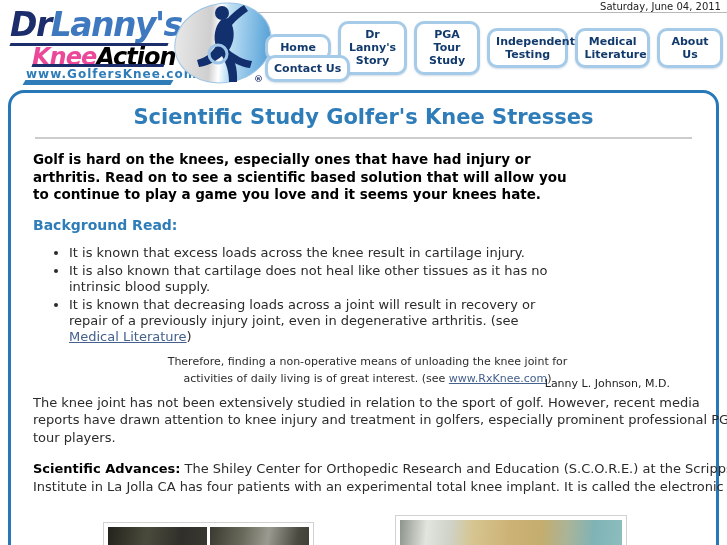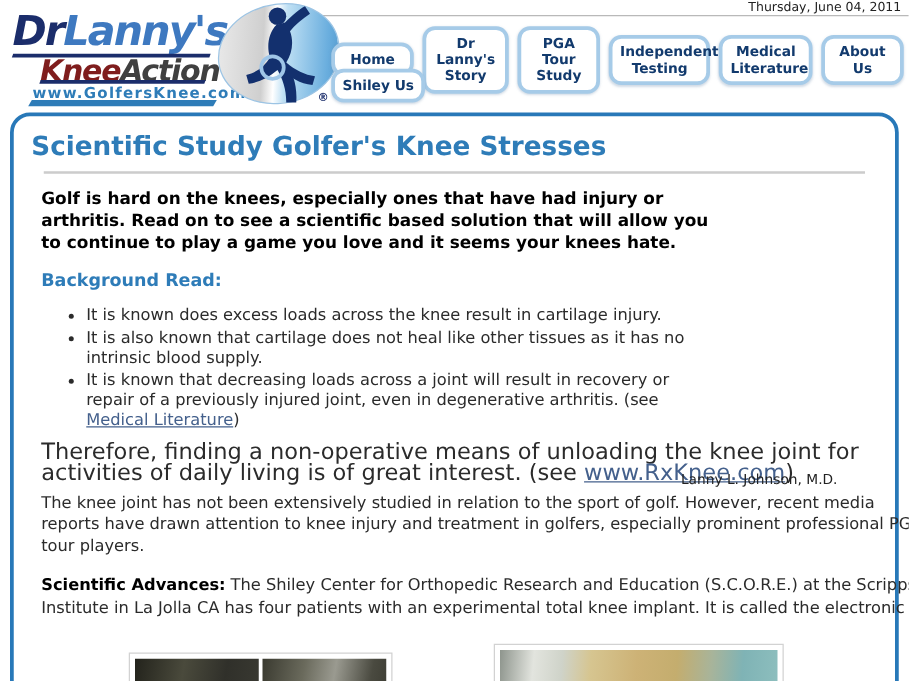--- a/index.html
+++ b/index.html
@@ -13,22 +13,22 @@
 
   
   .logo { position:absolute; top:0; left:6px; width:262px; height:90px; cursor:pointer; }
   .logo-line1 { position:absolute; top:8px; left:4px; font-size:33px; font-weight:bold;
     font-style:italic; letter-spacing:-1.5px; line-height:1; white-space:nowrap; }
   .logo-dr { color:#1b2d6b; }
   .logo-lanny { color:#3e79c0; }
   .logo-bar1 { position:absolute; top:43px; left:4px; width:158px; height:3px; background:#1b2d6b; transform:skewX(-20deg); }
   .logo-line2 { position:absolute; top:45px; left:26px; font-size:24px; font-weight:bold;
     font-style:italic; letter-spacing:-1px; line-height:1; color:#1b2d6b; white-space:nowrap; }
-  .logo-knee { color:#7f1d1d; }
-  .logo-action { color:#404040;text-align:center; }
+  .logo-knee { color:#ec4899; }
+  .logo-action { color:#000000;text-align:center; }
   .logo-bar2 { position:absolute; top:64px; left:26px; width:132px; height:3px; background:#1b2d6b; transform:skewX(-20deg); }
   .logo-url { position:absolute; top:67px; left:20px; font-size:12px; font-weight:bold;
     letter-spacing:1px; color:#2e7cb8; white-space:nowrap; }
   .logo-bar3 { position:absolute; top:80px; left:18px; width:148px; height:5px; background:#2e7cb8; transform:skewX(-30deg); }
   .logo-ball { position:absolute; top:3px; left:168px; width:98px; height:80px;
     border-radius:52% 46% 50% 48%; transform:rotate(-7deg);
     background:linear-gradient(100deg,#ececec 0%,#cfcfcf 38%,#ffffff 47%,#bfe0f4 55%,#6aaede 86%,#4e96cc 100%);
     border:1px solid #9cc4e4; }
   .logo-golfer { position:absolute; top:4px; left:178px; width:80px; height:80px; }
   .logo-reg { position:absolute; top:74px; left:248px; font-size:9px; color:#1b2d6b; font-weight:bold; }
@@ -37,30 +37,30 @@
   .nav-row1 { position:absolute; top:21px; left:265px; right:4px; display:flex; gap:7px; align-items:center; }
   .nav-row2 { position:absolute; top:55px; left:265px; display:flex; }
   .nav-btn { background:#fff; border:3px solid #a6cbe8; border-radius:10px;
     color:#123a6d; font-size:11px; font-weight:bold; line-height:1.2; text-align:center;
     padding:4px 6px; max-width:92px; min-width:66px; cursor:pointer;
     box-shadow:0 1px 2px rgba(120,150,180,.35); font-family:"DejaVu Sans", sans-serif; }
 
   
   .content-box { position:absolute; top:90px; left:8px; right:8px; height:620px;
     background:#fff; border:3px solid #2878b8; border-radius:16px; padding:0 14px; }
-  .title { margin-top:12px; text-align:left; font-size:21px; font-weight:bold;
+  .title { margin-top:12px; text-align:center; font-size:21px; font-weight:bold;
     color:#2e7cb8; line-height:24px; letter-spacing:0; }
   .title-rule { margin:8px 10px 0 10px; border-top:2px solid #cccccc; }
   .intro { margin:12px 0 0 8px; font-size:13.5px; font-weight:bold; color:#000;
     line-height:17.5px; white-space:nowrap; }
   .section-heading { margin:13px 0 0 8px; font-size:14px; font-weight:bold;
     color:#2e7cb8; line-height:16px; }
   ul.facts { margin:12px 0 0 0; padding-left:44px; color:#2b2b2b; font-size:13px; }
   ul.facts li { line-height:16px; margin-bottom:2px; }
-  .para { margin:8px 0 0 8px; font-size:18px; color:#2b2b2b; line-height:17px; white-space:nowrap; }
+  .para { margin:8px 0 0 8px; font-size:11px; color:#2b2b2b; line-height:17px; white-space:nowrap;text-align:center; }
   .para-wide { margin:7px 0 0 8px; font-size:13px; color:#2b2b2b; line-height:17.5px; white-space:nowrap; }
   a.text-link { color:#44608c; text-decoration:underline; cursor:pointer; }
   .byline { position:absolute; top:284px; right:46px; font-size:11px; color:#222; }
   .advances-heading { color:#000000; font-weight:bold; margin-right:4px; }
 
   
   .images-row { position:relative; margin-top:11px; height:160px; }
   .img-frame { position:absolute; background:#fff; border:1px solid #d2d2d2; padding:4px; }
   .xray-frame { left:78px; top:16px; }
   .xray-inner { display:flex; gap:3px; }
@@ -69,21 +69,21 @@
   .xray-panel.p2 { background:linear-gradient(100deg,#3a3a30 0%,#6a6a5c 30%,#9a9a90 52%,#4a4a40 78%,#35352c 100%); }
   .photo-frame { left:370px; top:9px; }
   .photo-inner { position:relative; width:222px; height:90px; overflow:hidden;
     background:linear-gradient(95deg,#8e958d 0%,#e2e4de 12%,#cfd3c9 22%,#d6c590 32%,#cdb276 48%,#c4ad6e 62%,#a8b49a 74%,#7fb3b5 85%,#8fc0bf 100%); }
 </style>
 </head>
 <body>
 
 <div class="page">
 
-  <div class="date">Thursday, June 04, 2011</div>
+  <div class="date">Saturday, June 04, 2011</div>
   <div class="header-rule"></div>
 
   <div class="logo">
     <div class="logo-line1"><span class="logo-dr">Dr</span><span class="logo-lanny">Lanny's</span></div>
     <div class="logo-bar1"></div>
     <div class="logo-line2"><span class="logo-knee">Knee</span><span class="logo-action">Action</span></div>
     <div class="logo-bar2"></div>
     <div class="logo-url">www.GolfersKnee.com</div>
     <div class="logo-bar3"></div>
     <div class="logo-ball"></div>
@@ -100,47 +100,47 @@
 
   <div class="nav-row1">
     <button class="nav-btn">Home</button>
     <button class="nav-btn">Dr Lanny's Story</button>
     <button class="nav-btn">PGA Tour Study</button>
     <button class="nav-btn">Independent Testing</button>
     <button class="nav-btn">Medical Literature</button>
     <button class="nav-btn">About Us</button>
   </div>
   <div class="nav-row2">
-    <button class="nav-btn">Shiley Us</button>
+    <button class="nav-btn">Contact Us</button>
   </div>
 
   <div class="content-box">
 
     <div class="title">Scientific Study Golfer's Knee Stresses</div>
     <div class="title-rule"></div>
 
     <div class="intro">
       <div>Golf is hard on the knees, especially ones that have had injury or</div>
       <div>arthritis. Read on to see a scientific based solution that will allow you</div>
       <div>to continue to play a game you love and it seems your knees hate.</div>
     </div>
 
     <div class="section-heading">Background Read:</div>
 
     <ul class="facts">
       <li>
-        <div>It is known does excess loads across the knee result in cartilage injury.</div>
+        <div>It is known that excess loads across the knee result in cartilage injury.</div>
       </li>
       <li>
         <div>It is also known that cartilage does not heal like other tissues as it has no</div>
         <div>intrinsic blood supply.</div>
       </li>
       <li>
         <div>It is known that decreasing loads across a joint will result in recovery or</div>
-        <div>repair of a previously injured joint, even in degenerative arthritis. (see</div>
+        <div>repair of a previously injury joint, even in degenerative arthritis. (see</div>
         <div><a class="text-link">Medical Literature</a><span>)</span></div>
       </li>
     </ul>
 
     <div class="para">
       <div>Therefore, finding a non-operative means of unloading the knee joint for</div>
       <div><span>activities of daily living is of great interest. (see </span><a class="text-link">www.RxKnee.com</a><span>)</span></div>
     </div>
 
     <div class="byline">Lanny L. Johnson, M.D.</div>

